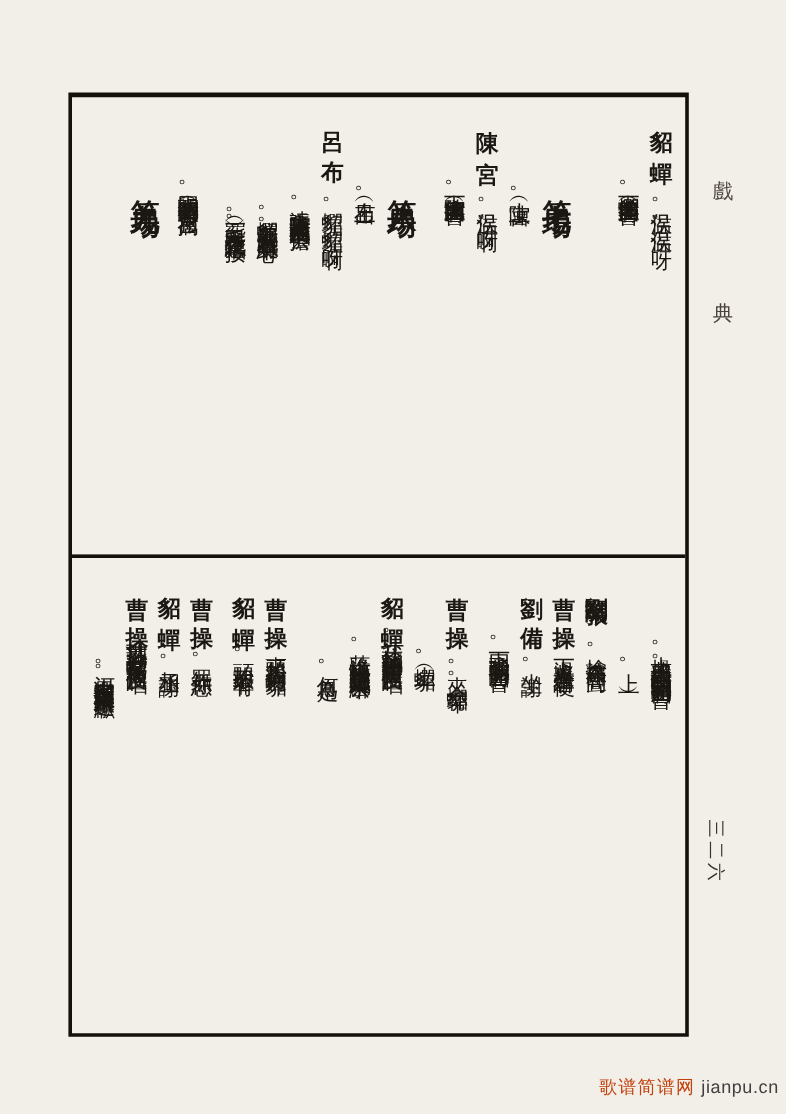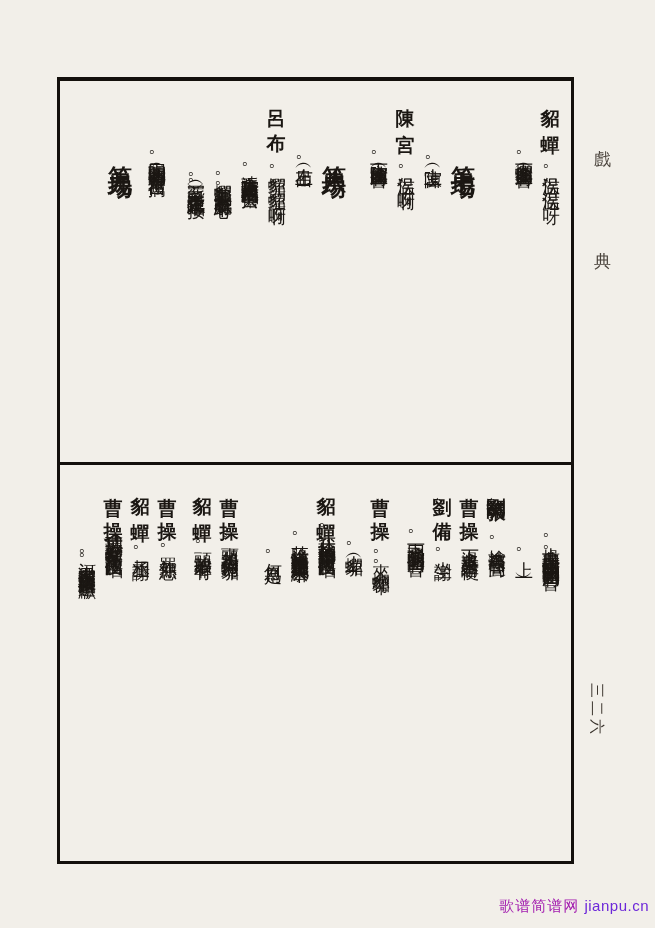--- a/index.html
+++ b/index.html
@@ -180,15 +180,15 @@
       </div>
     </section>
 </div>
 
 <span class="running-char first">戲</span>
 <span class="running-char second">典</span>
 
 <span class="page-num">三二六</span>
 
 <div class="watermark">
-  <span class="wm-name" style="color: #a21caf;">歌谱简谱网</span>
-  <span class="wm-url" style="color: #6d28d9;">jianpu.cn</span>
+  <span class="wm-name" style="color: #c2410c;">歌谱简谱网</span>
+  <span class="wm-url" style="color: #404040;">jianpu.cn</span>
 </div>
 
 </body></html>

